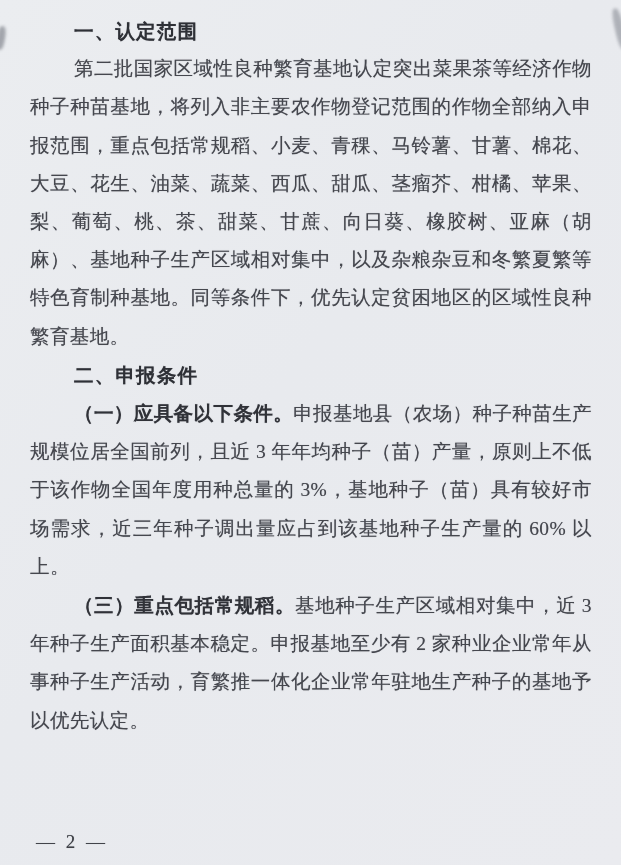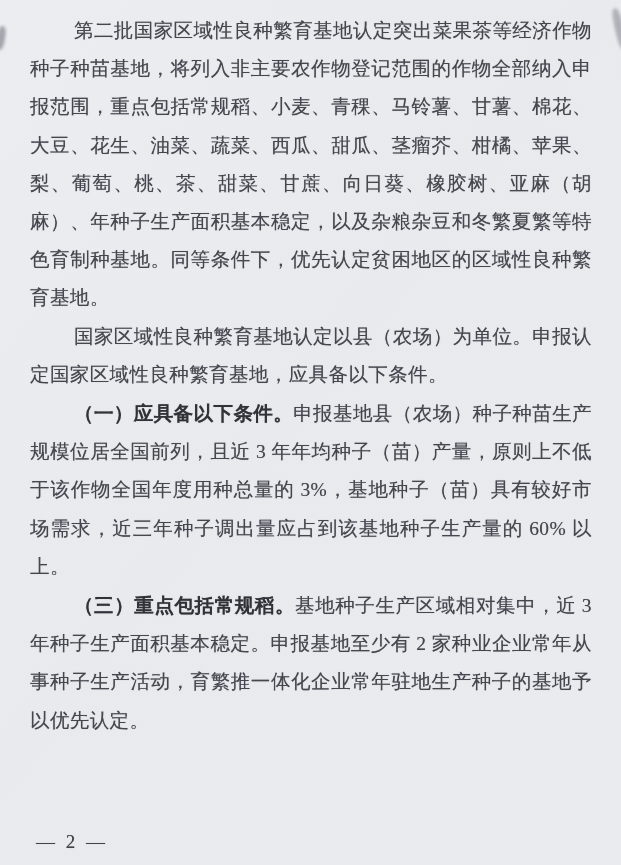--- a/index.html
+++ b/index.html
@@ -83,25 +83,26 @@
     transform: rotate(-13deg);
   }
 </style>
 </head>
 <body>
 
 <div class="scan-page">
 
   <div class="doc-body">
 
+    <h2>一、认定范围</h2>
 
-    <p>第二批国家区域性良种繁育基地认定突出菜果茶等经济作物种子种苗基地，将列入非主要农作物登记范围的作物全部纳入申报范围，重点包括常规稻、小麦、青稞、马铃薯、甘薯、棉花、大豆、花生、油菜、蔬菜、西瓜、甜瓜、茎瘤芥、柑橘、苹果、梨、葡萄、桃、茶、甜菜、甘蔗、向日葵、橡胶树、亚麻（胡麻）、年种子生产面积基本稳定，以及杂粮杂豆和冬繁夏繁等特色育制种基地。同等条件下，优先认定贫困地区的区域性良种繁育基地。</p>
+    <p>第二批国家区域性良种繁育基地认定突出菜果茶等经济作物种子种苗基地，将列入非主要农作物登记范围的作物全部纳入申报范围，重点包括常规稻、小麦、青稞、马铃薯、甘薯、棉花、大豆、花生、油菜、蔬菜、西瓜、甜瓜、茎瘤芥、柑橘、苹果、梨、葡萄、桃、茶、甜菜、甘蔗、向日葵、橡胶树、亚麻（胡麻）、基地种子生产区域相对集中，以及杂粮杂豆和冬繁夏繁等特色育制种基地。同等条件下，优先认定贫困地区的区域性良种繁育基地。</p>
 
+    <h2>二、申报条件</h2>
 
-    <p>国家区域性良种繁育基地认定以县（农场）为单位。申报认定国家区域性良种繁育基地，应具备以下条件。</p>
 
     <p><span class="lead">（一）应具备以下条件。</span><span>申报基地县（农场）种子种苗生产规模位居全国前列，且近 3 年年均种子（苗）产量，原则上不低于该作物全国年度用种总量的 3%，基地种子（苗）具有较好市场需求，近三年种子调出量应占到该基地种子生产量的 60% 以上。</span></p>
 
 
     <p><span class="lead">（三）重点包括常规稻。</span><span>基地种子生产区域相对集中，近 3 年种子生产面积基本稳定。申报基地至少有 2 家种业企业常年从事种子生产活动，育繁推一体化企业常年驻地生产种子的基地予以优先认定。</span></p>
 
   </div>
 
   <div class="page-number">— 2 —</div>
 

